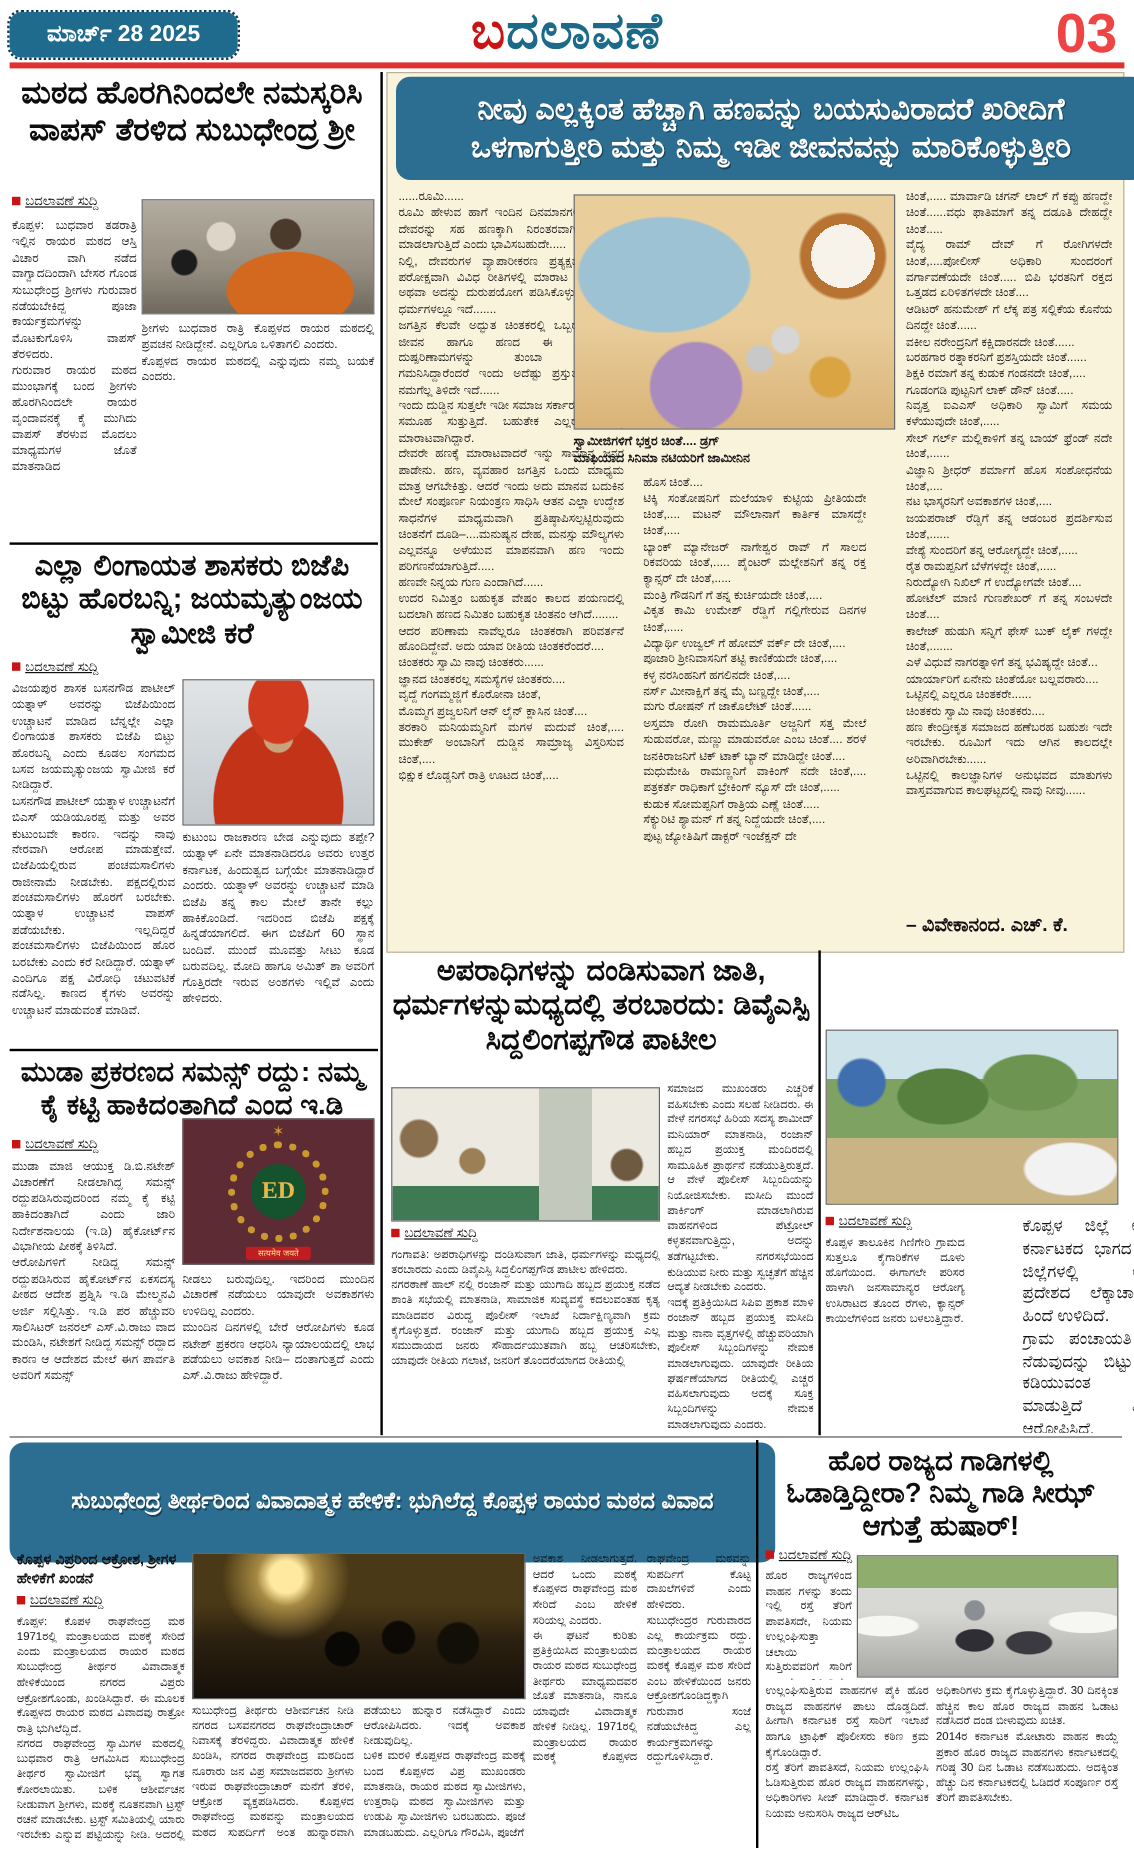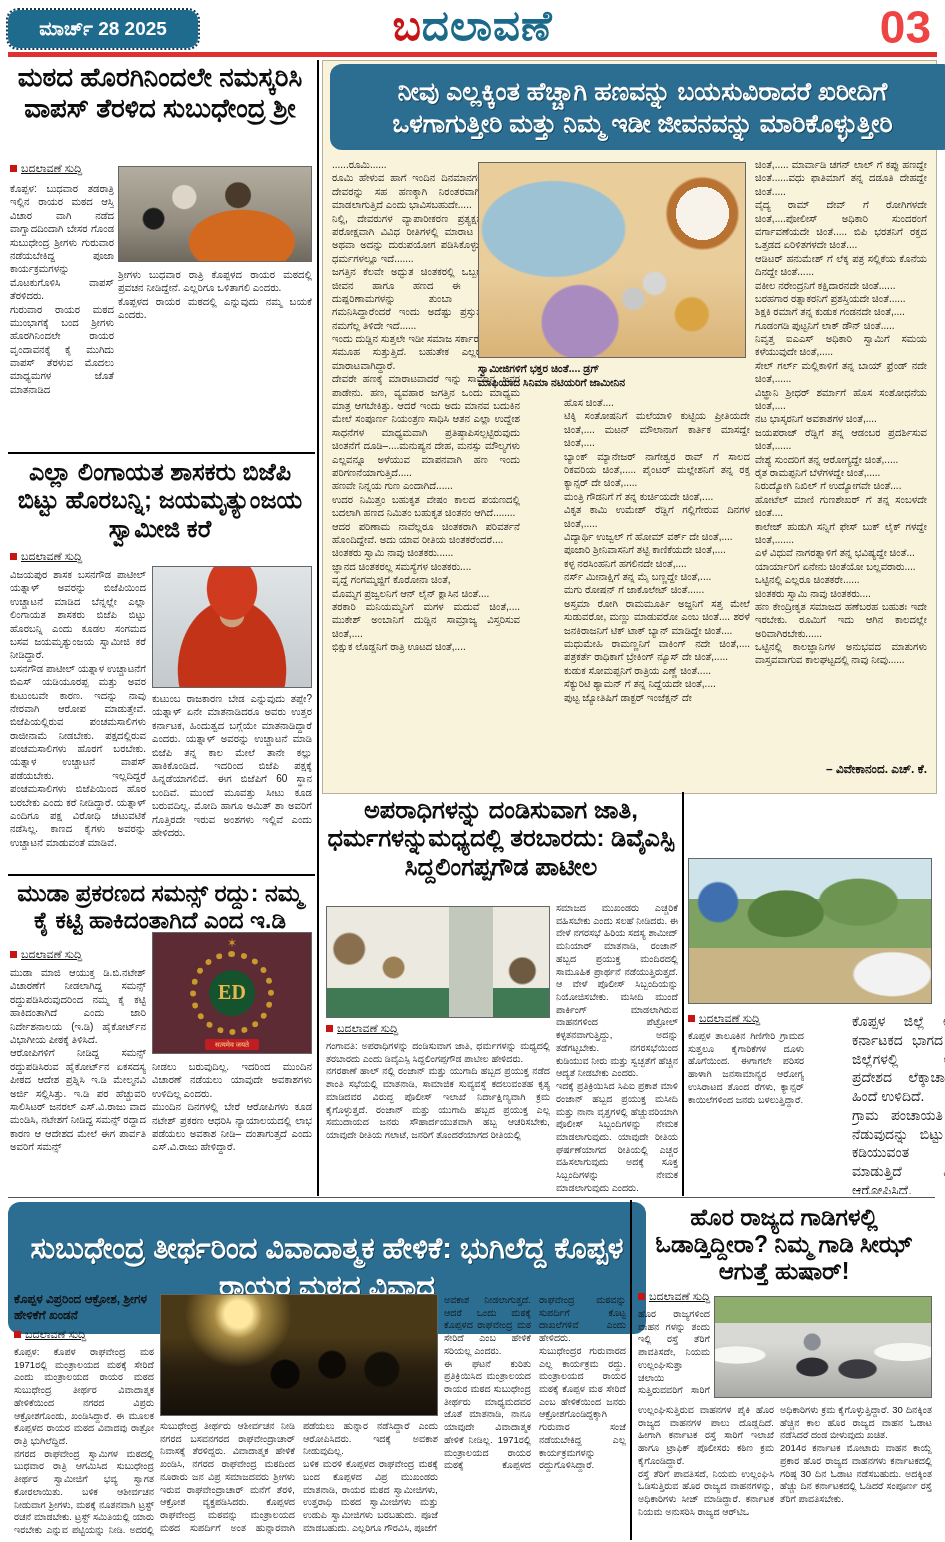--- a/index.html
+++ b/index.html
@@ -77,21 +77,21 @@
   .ed-wreath{width:72px;height:72px;border-radius:50%;border:6px dotted #c9992e;
              display:flex;align-items:center;justify-content:center;}
   .ed-center{width:46px;height:46px;border-radius:50%;background:#14532d;color:#e7b84c;
              display:flex;align-items:center;justify-content:center;
              font-family:"Liberation Serif","DejaVu Serif",serif;font-weight:bold;font-size:20px;}
   .ed-crest{color:#c9992e;font-size:12px;line-height:1;margin-bottom:2px;}
   .ed-ribbon{margin-top:4px;background:#c01d22;color:#ffd98a;font-size:7px;padding:1px 10px;
              border-radius:2px;}
   
   .caption{font-size:10.5px;font-weight:bold;line-height:1.3;white-space:pre-line;}
-  .signature{font-size:12px;font-weight:bold;text-align:right;}
+  .signature{font-size:16px;font-weight:bold;text-align:left;}
   #cream-zone{background:#faf3dc;border:1px solid #b9b09a;}
 </style>
 </head>
 <body>
 
 <div id="page">
 
   <div id="date-box" class="abs">
     <span>ಮಾರ್ಚ್ 28 2025</span>
   </div>
@@ -153,21 +153,21 @@
 ಆದರ ಪರಿಣಾಮ ನಾವೆಲ್ಲರೂ ಚಿಂತಕರಾಗಿ ಪರಿವರ್ತನೆ ಹೊಂದಿದ್ದೇವೆ. ಅದು ಯಾವ ರೀತಿಯ ಚಿಂತಕರೆಂದರೆ....
 ಚಿಂತಕರು ಸ್ವಾಮಿ ನಾವು ಚಿಂತಕರು......
 ಜ್ಞಾನದ ಚಿಂತಕರಲ್ಲ ಸಮಸ್ಯೆಗಳ ಚಿಂತಕರು....
 ವೃದ್ದೆ ಗಂಗಮ್ಮಜ್ಜಿಗೆ ಕೊರೋನಾ ಚಿಂತೆ,
 ಮೊಮ್ಮಗ ಪ್ರಜ್ವಲನಿಗೆ ಆನ್ ಲೈನ್ ಕ್ಲಾಸಿನ ಚಿಂತೆ....
 ತರಕಾರಿ ಮನಿಯಮ್ಮನಿಗೆ ಮಗಳ ಮದುವೆ ಚಿಂತೆ,.... ಮುಕೇಶ್ ಅಂಬಾನಿಗೆ ದುಡ್ಡಿನ ಸಾಮ್ರಾಜ್ಯ ವಿಸ್ತರಿಸುವ ಚಿಂತೆ,....
 ಭಿಕ್ಷುಕ ಲೊಡ್ಡನಿಗೆ ರಾತ್ರಿ ಊಟದ ಚಿಂತೆ,....</div>
   <div id="money-photo" class="abs photo" style="left:478px;top:162px;width:268px;height:196px;"></div>
   <div class="abs caption" style="left:478px;top:362px;width:268px;">ಸ್ವಾಮೀಜಿಗಳಿಗೆ ಭಕ್ತರ ಚಿಂತೆ.... ಡ್ರಗ್
 ಮಾಫಿಯಾದ ಸಿನಿಮಾ ನಟಿಯರಿಗೆ ಜಾಮೀನಿನ</div>
-  <div class="abs coltext" style="left:564px;top:396px;width:186px;height:388px;">ಹೊಸ ಚಿಂತೆ....
+  <div class="abs coltext" style="left:536px;top:396px;width:186px;height:388px;">ಹೊಸ ಚಿಂತೆ....
 ಟಿಕ್ಕಿ ಸಂತೋಷನಿಗೆ ಮಲೆಯಾಳಿ ಕುಟ್ಟಿಯ ಪ್ರೀತಿಯದೇ ಚಿಂತೆ,.... ಮಟನ್ ಮೌಲಾನಾಗೆ ಕಾರ್ತಿಕ ಮಾಸದ್ದೇ ಚಿಂತೆ,....
 ಬ್ಯಾಂಕ್ ಮ್ಯಾನೇಜರ್ ನಾಗೇಶ್ವರ ರಾವ್ ಗೆ ಸಾಲದ ರಿಕವರಿಯ ಚಿಂತೆ,..... ಪೈಂಟರ್ ಮಲ್ಲೇಶನಿಗೆ ತನ್ನ ರಕ್ತ ಕ್ಯಾನ್ಸರ್ ದೇ ಚಿಂತೆ,.....
 ಮಂತ್ರಿ ಗೌಡನಿಗೆ ಗೆ ತನ್ನ ಕುರ್ಚಿಯದೇ ಚಿಂತೆ,....
 ವಿಕೃತ ಕಾಮಿ ಉಮೇಶ್ ರೆಡ್ಡಿಗೆ ಗಲ್ಲಿಗೇರುವ ದಿನಗಳ ಚಿಂತೆ,.....
 ವಿದ್ಯಾರ್ಥಿ ಉಜ್ವಲ್ ಗೆ ಹೋಮ್ ವರ್ಕ್ ದೇ ಚಿಂತೆ,....
 ಪೂಜಾರಿ ಶ್ರೀನಿವಾಸನಿಗೆ ತಟ್ಟಿ ಕಾಣಿಕೆಯದೇ ಚಿಂತೆ,....
 ಕಳ್ಳ ನರಸಿಂಹನಿಗೆ ಹಗಲಿನದೇ ಚಿಂತೆ,....
 ನರ್ಸ್ ಮೀನಾಕ್ಷಿಗೆ ತನ್ನ ಮೈ ಬಣ್ಣದ್ದೇ ಚಿಂತೆ,....
 ಮಗು ರೋಷನ್ ಗೆ ಜಾಕೊಲೇಟ್ ಚಿಂತೆ......
 ಅಸ್ತಮಾ ರೋಗಿ ರಾಮಮೂರ್ತಿ ಅಜ್ಜನಿಗೆ ಸತ್ತ ಮೇಲೆ ಸುಡುವರೋ, ಮಣ್ಣು ಮಾಡುವರೋ ಎಂಬ ಚಿಂತೆ.... ಶರಳೆ ಜನಕಿರಾಜನಿಗೆ ಟಿಕ್ ಟಾಕ್ ಬ್ಯಾನ್ ಮಾಡಿದ್ದೇ ಚಿಂತೆ....
@@ -215,21 +215,21 @@
   <div id="gin-photo" class="abs photo" style="left:688px;top:858px;width:244px;height:146px;"></div>
   <div class="abs byline" style="left:688px;top:1012px;">
     <span class="bl-sq"></span><span class="bl-tx">ಬದಲಾವಣೆ ಸುದ್ದಿ</span>
   </div>
   <div class="abs coltext" style="left:688px;top:1030px;width:116px;height:164px;font-size:9.5px;">ಕೊಪ್ಪಳ ತಾಲೂಕಿನ ಗಿಣಿಗೇರಿ ಗ್ರಾಮದ ಸುತ್ತಲೂ ಕೈಗಾರಿಕೆಗಳ ದೂಳು ಹೊಗೆಯಿಂದ. ಈಗಾಗಲೇ ಪರಿಸರ ಹಾಳಾಗಿ ಜನಸಾಮಾನ್ಯರ ಆರೋಗ್ಯ ಉಸಿರಾಟದ ತೊಂದ ರೆಗಳು, ಕ್ಯಾನ್ಸರ್ ಕಾಯಿಲೆಗಳಿಂದ ಜನರು ಬಳಲುತ್ತಿದ್ದಾರೆ.</div>
   <div class="abs coltext" style="left:852px;top:1012px;width:120px;height:182px;font-size:14px;">ಕೊಪ್ಪಳ ಜಿಲ್ಲೆ ಉತ್ತರ ಕರ್ನಾಟಕದ ಭಾಗದ ಎಲ್ಲ ಜಿಲ್ಲೆಗಳಲ್ಲಿ ಅರಣ್ಯ ಪ್ರದೇಶದ ಲೆಕ್ಕಾಚಾರದಲ್ಲಿ ಹಿಂದೆ ಉಳಿದಿದೆ.
 ಗ್ರಾಮ ಪಂಚಾಯತಿ ಗಿಡ ನೆಡುವುದನ್ನು ಬಿಟ್ಟು ಗಿಡ ಕಡಿಯುವಂತ ಕೆಲಸ ಮಾಡುತ್ತಿದೆ ಎಂದು ಆರೋಪಿಸಿದೆ.</div>
 
   <div class="abs hrule" style="left:8px;top:1197px;width:927px;height:1px;background:#555;"></div>
 
-  <div class="abs bluebox" style="left:8px;top:1202px;width:618px;height:100px;font-size:29px;padding:16px 10px;">ಸುಬುಧೇಂದ್ರ ತೀರ್ಥರಿಂದ ವಿವಾದಾತ್ಮಕ ಹೇಳಿಕೆ: ಭುಗಿಲೆದ್ದ ಕೊಪ್ಪಳ ರಾಯರ ಮಠದ ವಿವಾದ</div>
+  <div class="abs bluebox" style="left:8px;top:1202px;width:618px;height:100px;font-size:19px;padding:0 10px;">ಸುಬುಧೇಂದ್ರ ತೀರ್ಥರಿಂದ ವಿವಾದಾತ್ಮಕ ಹೇಳಿಕೆ: ಭುಗಿಲೆದ್ದ ಕೊಪ್ಪಳ ರಾಯರ ಮಠದ ವಿವಾದ</div>
   <div class="abs caption" style="left:14px;top:1292px;width:290px;font-size:12px;">ಕೊಪ್ಪಳ ವಿಪ್ರರಿಂದ ಆಕ್ರೋಶ, ಶ್ರೀಗಳ
 ಹೇಳಿಕೆಗೆ ಖಂಡನೆ</div>
   <div class="abs byline" style="left:14px;top:1328px;">
     <span class="bl-sq"></span><span class="bl-tx">ಬದಲಾವಣೆ ಸುದ್ದಿ</span>
   </div>
   <div class="abs coltext" style="left:14px;top:1346px;width:140px;height:192px;font-size:9.5px;">ಕೊಪ್ಪಳ: ಕೊಪಳ ರಾಘವೇಂದ್ರ ಮಠ 1971ರಲ್ಲಿ ಮಂತ್ರಾಲಯದ ಮಠಕ್ಕೆ ಸೇರಿದೆ ಎಂದು ಮಂತ್ರಾಲಯದ ರಾಯರ ಮಠದ ಸುಬುಧೇಂದ್ರ ತೀರ್ಥರ ವಿವಾದಾತ್ಮಕ ಹೇಳಿಕೆಯಿಂದ ನಗರದ ವಿಪ್ರರು ಆಕ್ರೋಶಗೊಂಡು, ಖಂಡಿಸಿದ್ದಾರೆ. ಈ ಮೂಲಕ ಕೊಪ್ಪಳದ ರಾಯರ ಮಠದ ವಿವಾದವು ರಾತ್ರೋ ರಾತ್ರಿ ಭುಗಿಲೆದ್ದಿದೆ.
 ನಗರದ ರಾಘವೇಂದ್ರ ಸ್ವಾಮಿಗಳ ಮಠದಲ್ಲಿ ಬುಧವಾರ ರಾತ್ರಿ ಆಗಮಿಸಿದ ಸುಬುಧೇಂದ್ರ ತೀರ್ಥರ ಸ್ವಾಮೀಜಿಗೆ ಭವ್ಯ ಸ್ವಾಗತ ಕೋರಲಾಯಿತು. ಬಳಿಕ ಆಶೀರ್ವಚನ ನೀಡುವಾಗ ಶ್ರೀಗಳು, ಮಠಕ್ಕೆ ನೂತನವಾಗಿ ಟ್ರಸ್ಟ್ ರಚನೆ ಮಾಡಬೇಕು. ಟ್ರಸ್ಟ್ ಸಮಿತಿಯಲ್ಲಿ ಯಾರು ಇರಬೇಕು ಎನ್ನುವ ಪಟ್ಟಿಯನ್ನು ನೀಡಿ. ಅದರಲ್ಲಿ ಟ್ರಸ್ಟ್ ಸಮಿತಿಯಲ್ಲಿ ಯಾರು ಇರಬೇಕು ಎಂಬ ಬಗ್ಗೆ ತೀರ್ಮಾನಿಸುತ್ತೇವೆ. ಮಠವು ಶಿಥಿಲಗೊಂಡಿದ್ದು, ನಾವು ಹಣ ನೀಡಿ ಅಭಿವ�ೃದ್ಧಿ ಪಡಿಸುತ್ತೇವೆ ಎಂದು ತಿಳಿಸಿದ್ದಾರೆ.</div>
   <div id="kop-photo" class="abs photo" style="left:160px;top:1294px;width:278px;height:122px;"></div>
   <div class="abs coltext" style="left:160px;top:1420px;width:278px;height:118px;font-size:9.5px;column-count:2;column-gap:8px;">ಸುಬುಧೇಂದ್ರ ತೀರ್ಥರು ಆಶೀರ್ವಚನ ನೀಡಿ ನಗರದ ಬಸವನಗರದ ರಾಘವೇಂದ್ರಾಚಾರ್ ನಿವಾಸಕ್ಕೆ ತೆರಳಿದ್ದರು. ವಿವಾದಾತ್ಮಕ ಹೇಳಿಕೆ ಖಂಡಿಸಿ, ನಗರದ ರಾಘವೇಂದ್ರ ಮಠದಿಂದ ನೂರಾರು ಜನ ವಿಪ್ರ ಸಮಾಜದವರು ಶ್ರೀಗಳು ಇರುವ ರಾಘವೇಂದ್ರಾಚಾರ್ ಮನೆಗೆ ತೆರಳಿ, ಆಕ್ರೋಶ ವ್ಯಕ್ತಪಡಿಸಿದರು. ಕೊಪ್ಪಳದ ರಾಘವೇಂದ್ರ ಮಠವನ್ನು ಮಂತ್ರಾಲಯದ ಮಠದ ಸುಪರ್ದಿಗೆ ಅಂತ ಹುನ್ನಾರವಾಗಿ ಪಡೆಯಲು ಹುನ್ನಾರ ನಡೆಸಿದ್ದಾರೆ ಎಂದು ಆರೋಪಿಸಿದರು. ಇದಕ್ಕೆ ಅವಕಾಶ ನೀಡುವುದಿಲ್ಲ.
 ಬಳಿಕ ಮರಳಿ ಕೊಪ್ಪಳದ ರಾಘವೇಂದ್ರ ಮಠಕ್ಕೆ ಬಂದ ಕೊಪ್ಪಳದ ವಿಪ್ರ ಮುಖಂಡರು ಮಾತನಾಡಿ, ರಾಯರ ಮಠದ ಸ್ವಾಮೀಜಿಗಳು, ಉತ್ತರಾಧಿ ಮಠದ ಸ್ವಾಮೀಜಿಗಳು ಮತ್ತು ಉಡುಪಿ ಸ್ವಾಮೀಜಿಗಳು ಬರಬಹುದು. ಪೂಜೆ ಮಾಡಬಹುದು. ಎಲ್ಲರಿಗೂ ಗೌರವಿಸಿ, ಪೂಜೆಗೆ</div>

